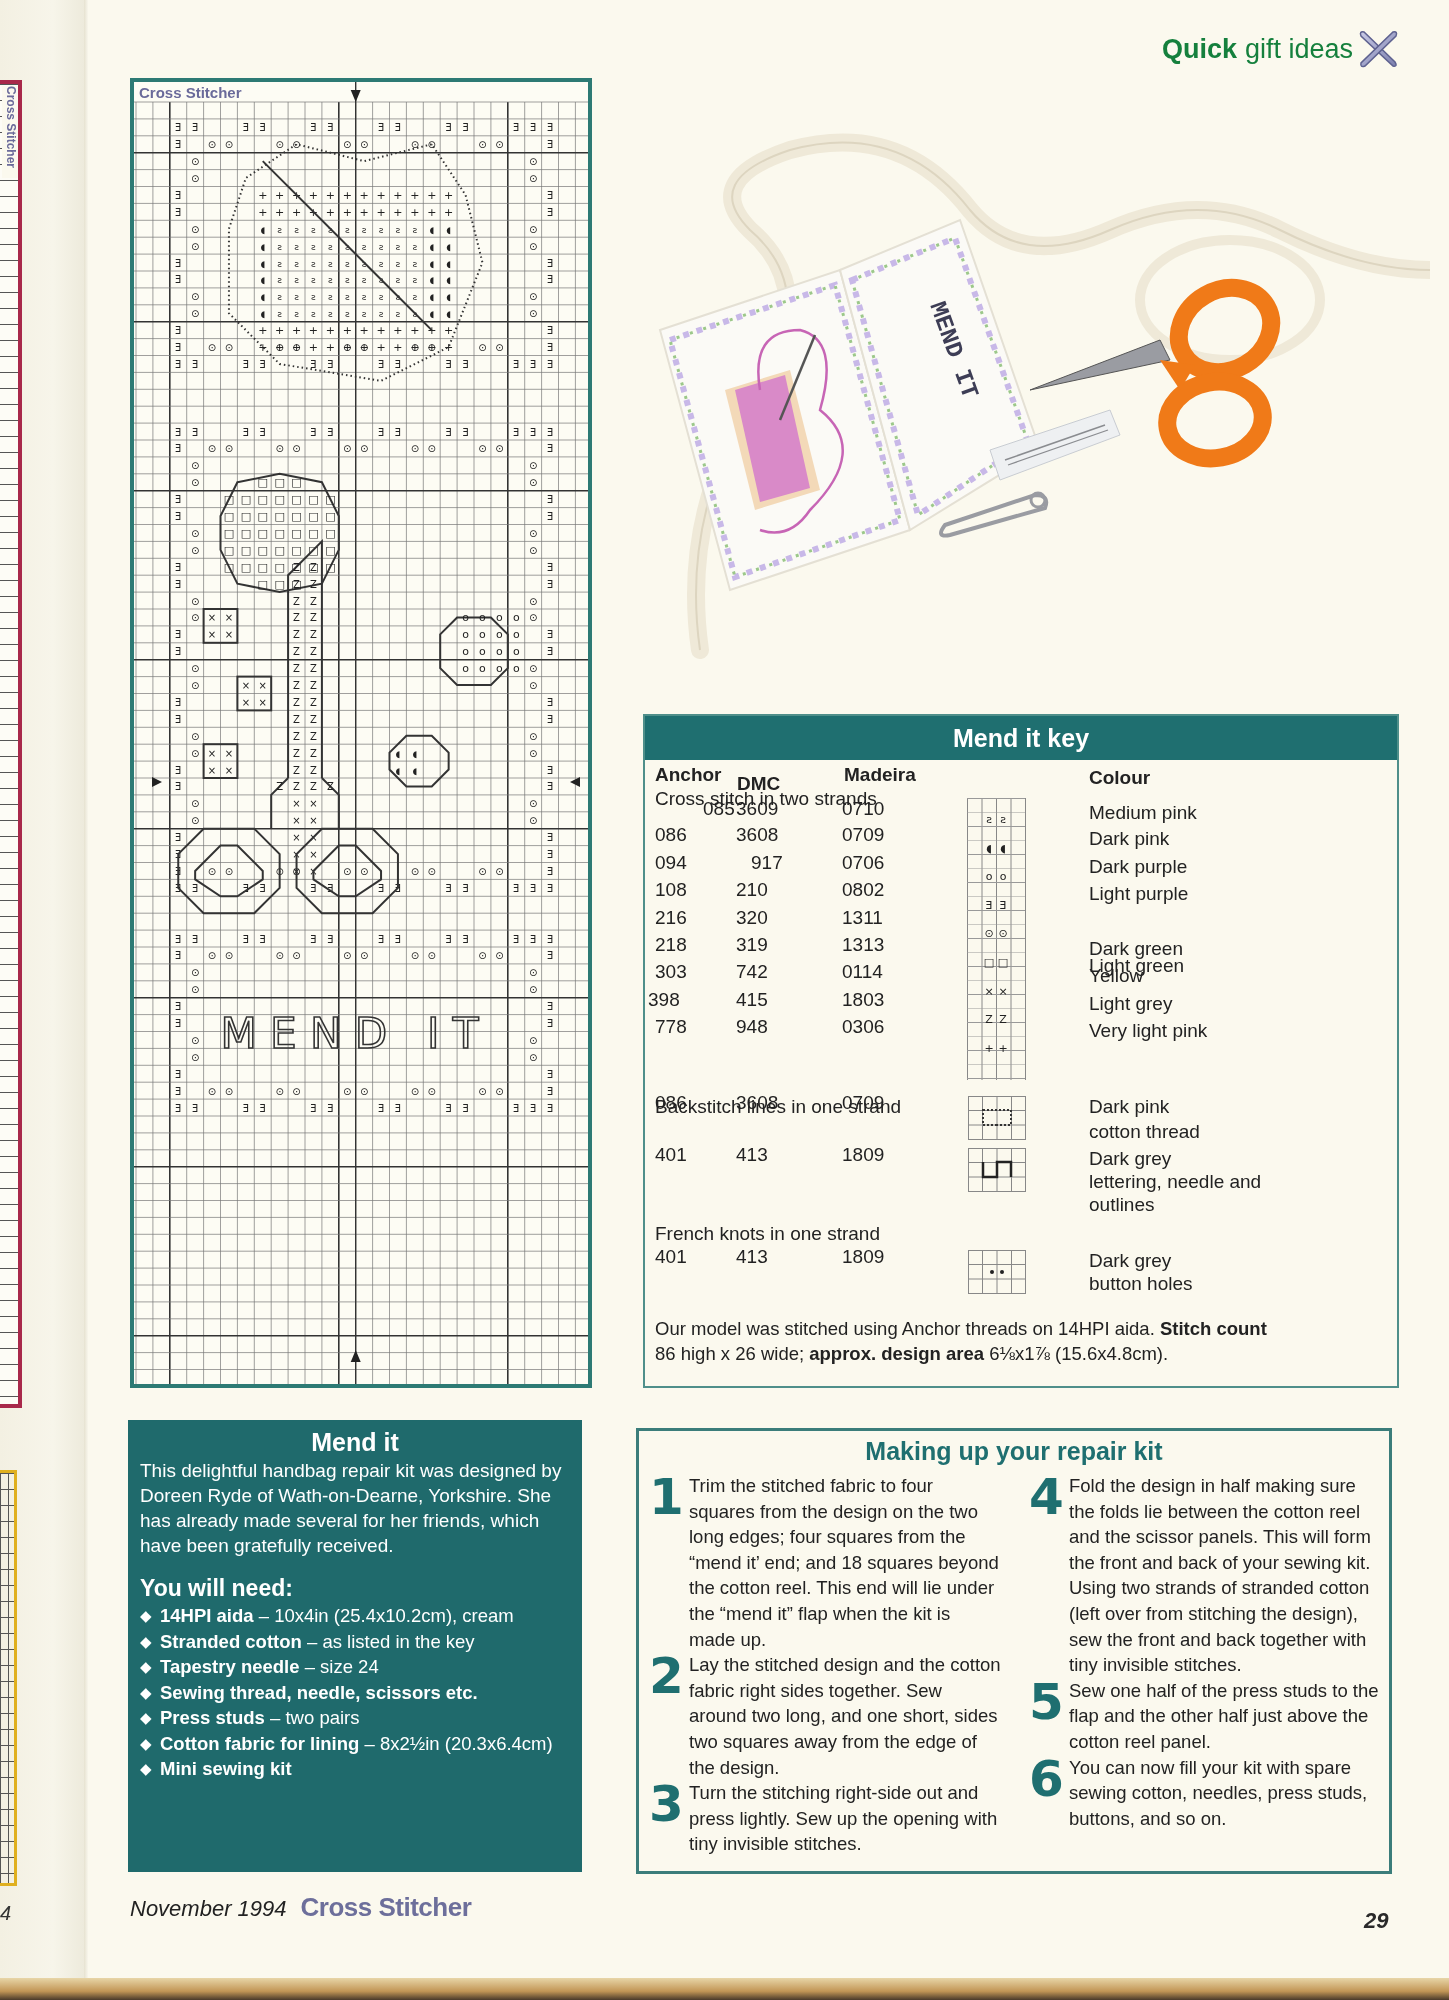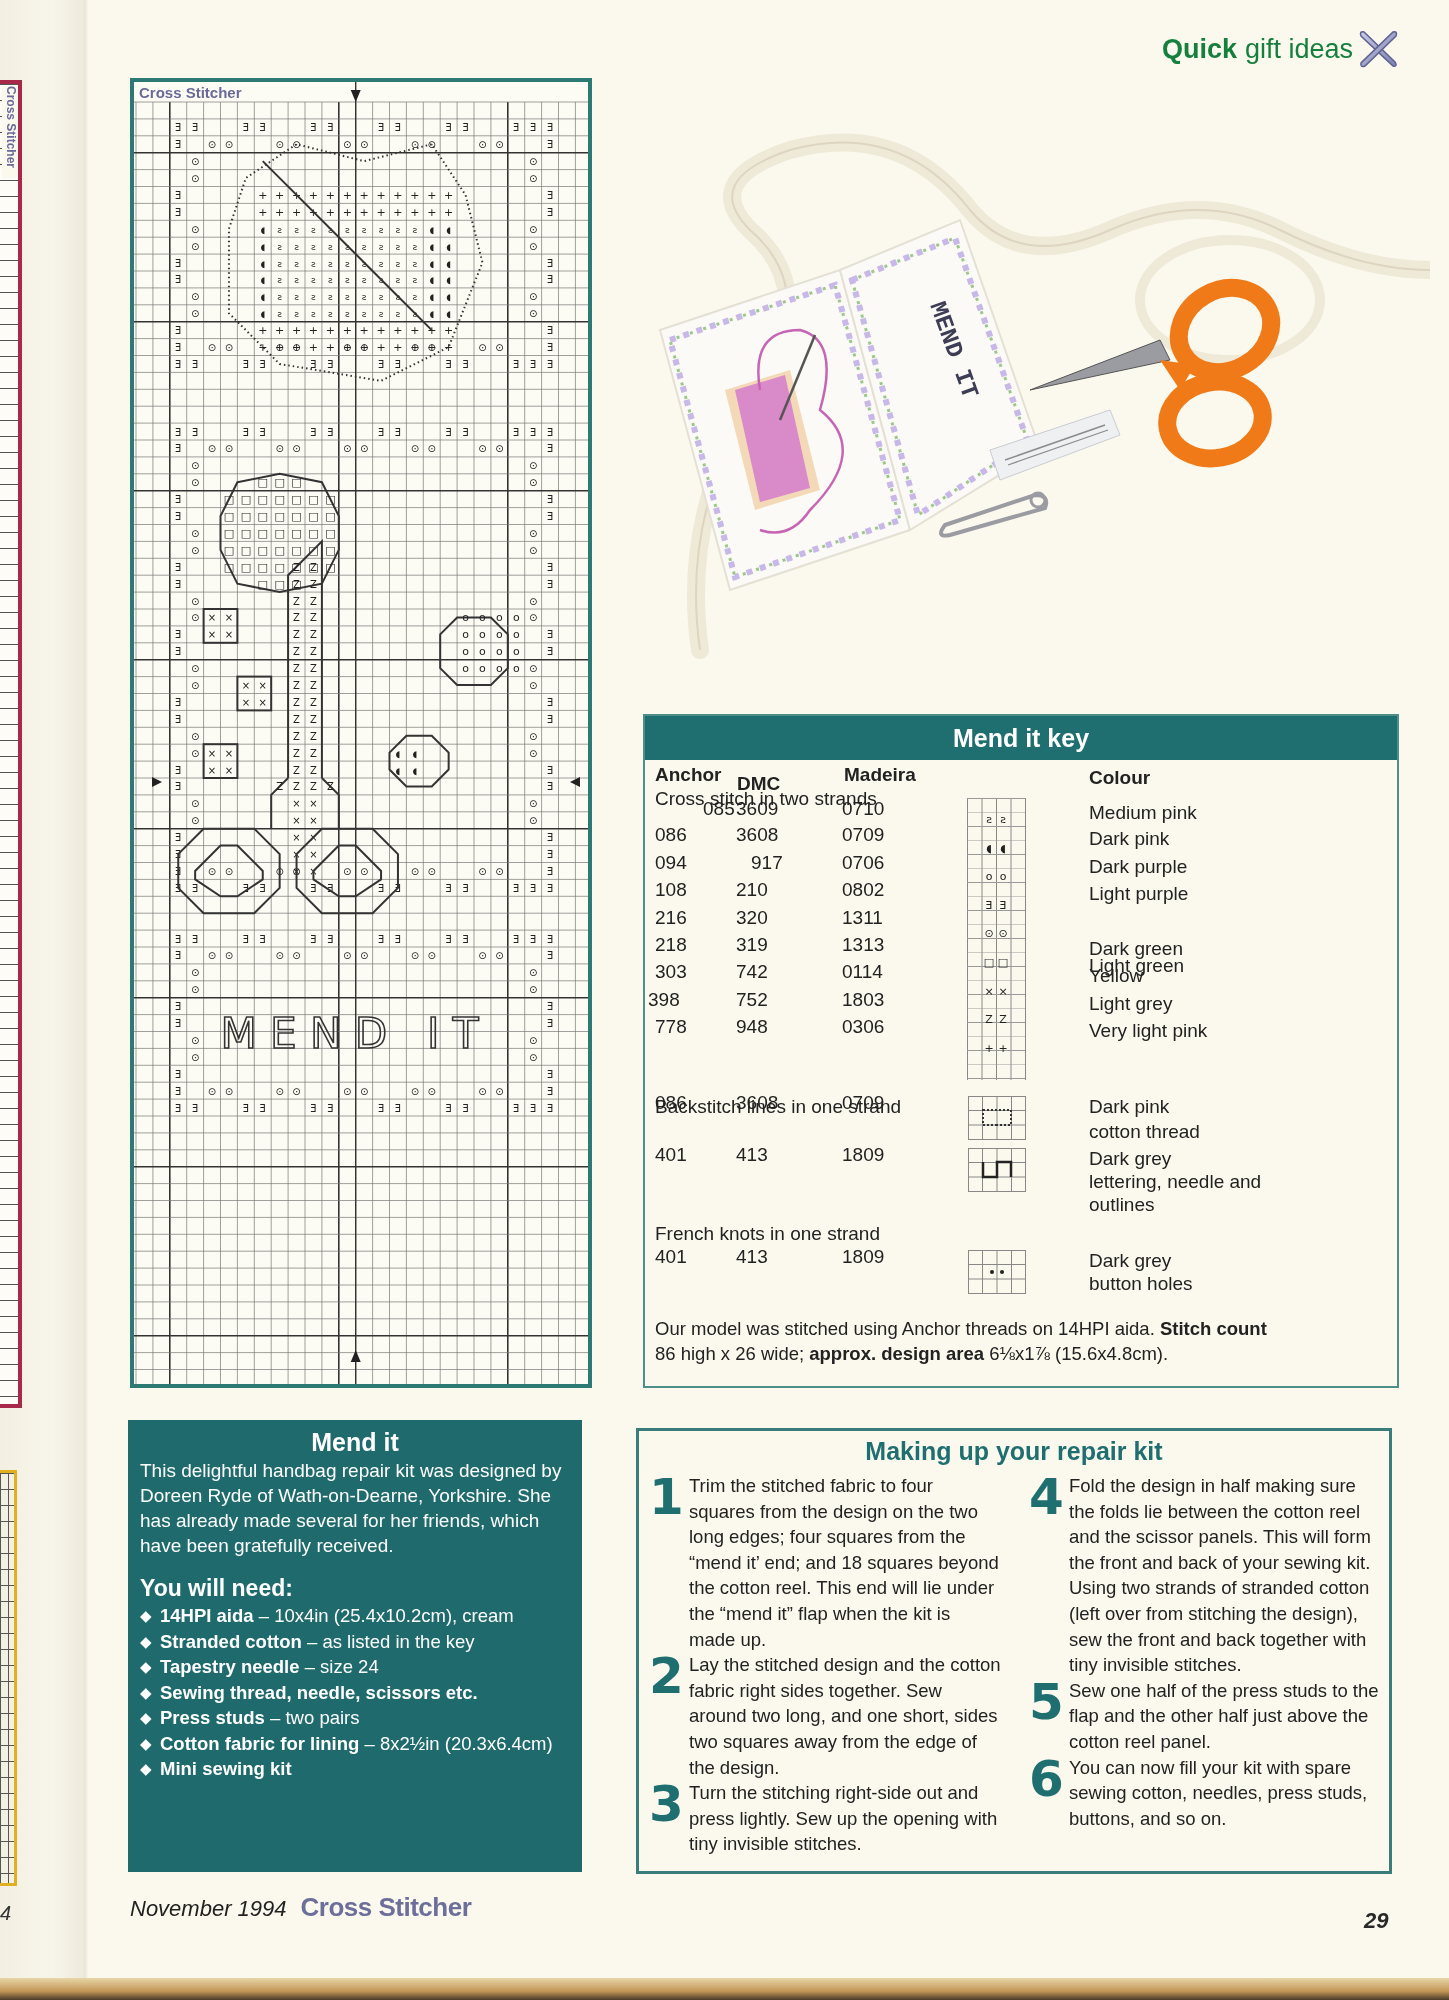--- a/index.html
+++ b/index.html
@@ -754,21 +754,21 @@
       <div class="krow" style="left: 444px; top: 195px; margin-top: 44px;">Light green</div>
       <div class="krow" style="left: 10px; top: 218px;">218</div>
       <div class="krow" style="left: 91px; top: 218px;">319</div>
       <div class="krow" style="left: 197px; top: 218px;">1313</div>
       <div class="krow" style="left: 444px; top: 222px;">Dark green</div>
       <div class="krow" style="left: 10px; top: 245px;">303</div>
       <div class="krow" style="left: 91px; top: 245px;">742</div>
       <div class="krow" style="left: 197px; top: 245px;">0114</div>
       <div class="krow" style="left: 444px; top: 249px;">Yellow</div>
       <div class="krow" style="left: 3px; top: 273px; text-align: center;">398</div>
-      <div class="krow" style="left: 91px; top: 273px;">752</div>
+      <div class="krow" style="left: 91px; top: 273px;">415</div>
       <div class="krow" style="left: 197px; top: 273px;">1803</div>
       <div class="krow" style="left: 444px; top: 277px;">Light grey</div>
       <div class="krow" style="left: 10px; top: 300px;">778</div>
       <div class="krow" style="left: 91px; top: 300px;">948</div>
       <div class="krow" style="left: 197px; top: 300px;">0306</div>
       <div class="krow" style="left: 444px; top: 304px;">Very light pink</div>
     </div>
   <svg class="swatch" style="left:322px;top:82px;" width="60" height="282" viewBox="0 0 60 282" id="cross-swatch">
       <line x1="0.5" y1="0" x2="0.5" y2="282" stroke="#888" stroke-width="1"></line>
       <line x1="15" y1="0" x2="15" y2="282" stroke="#888" stroke-width="1"></line>

